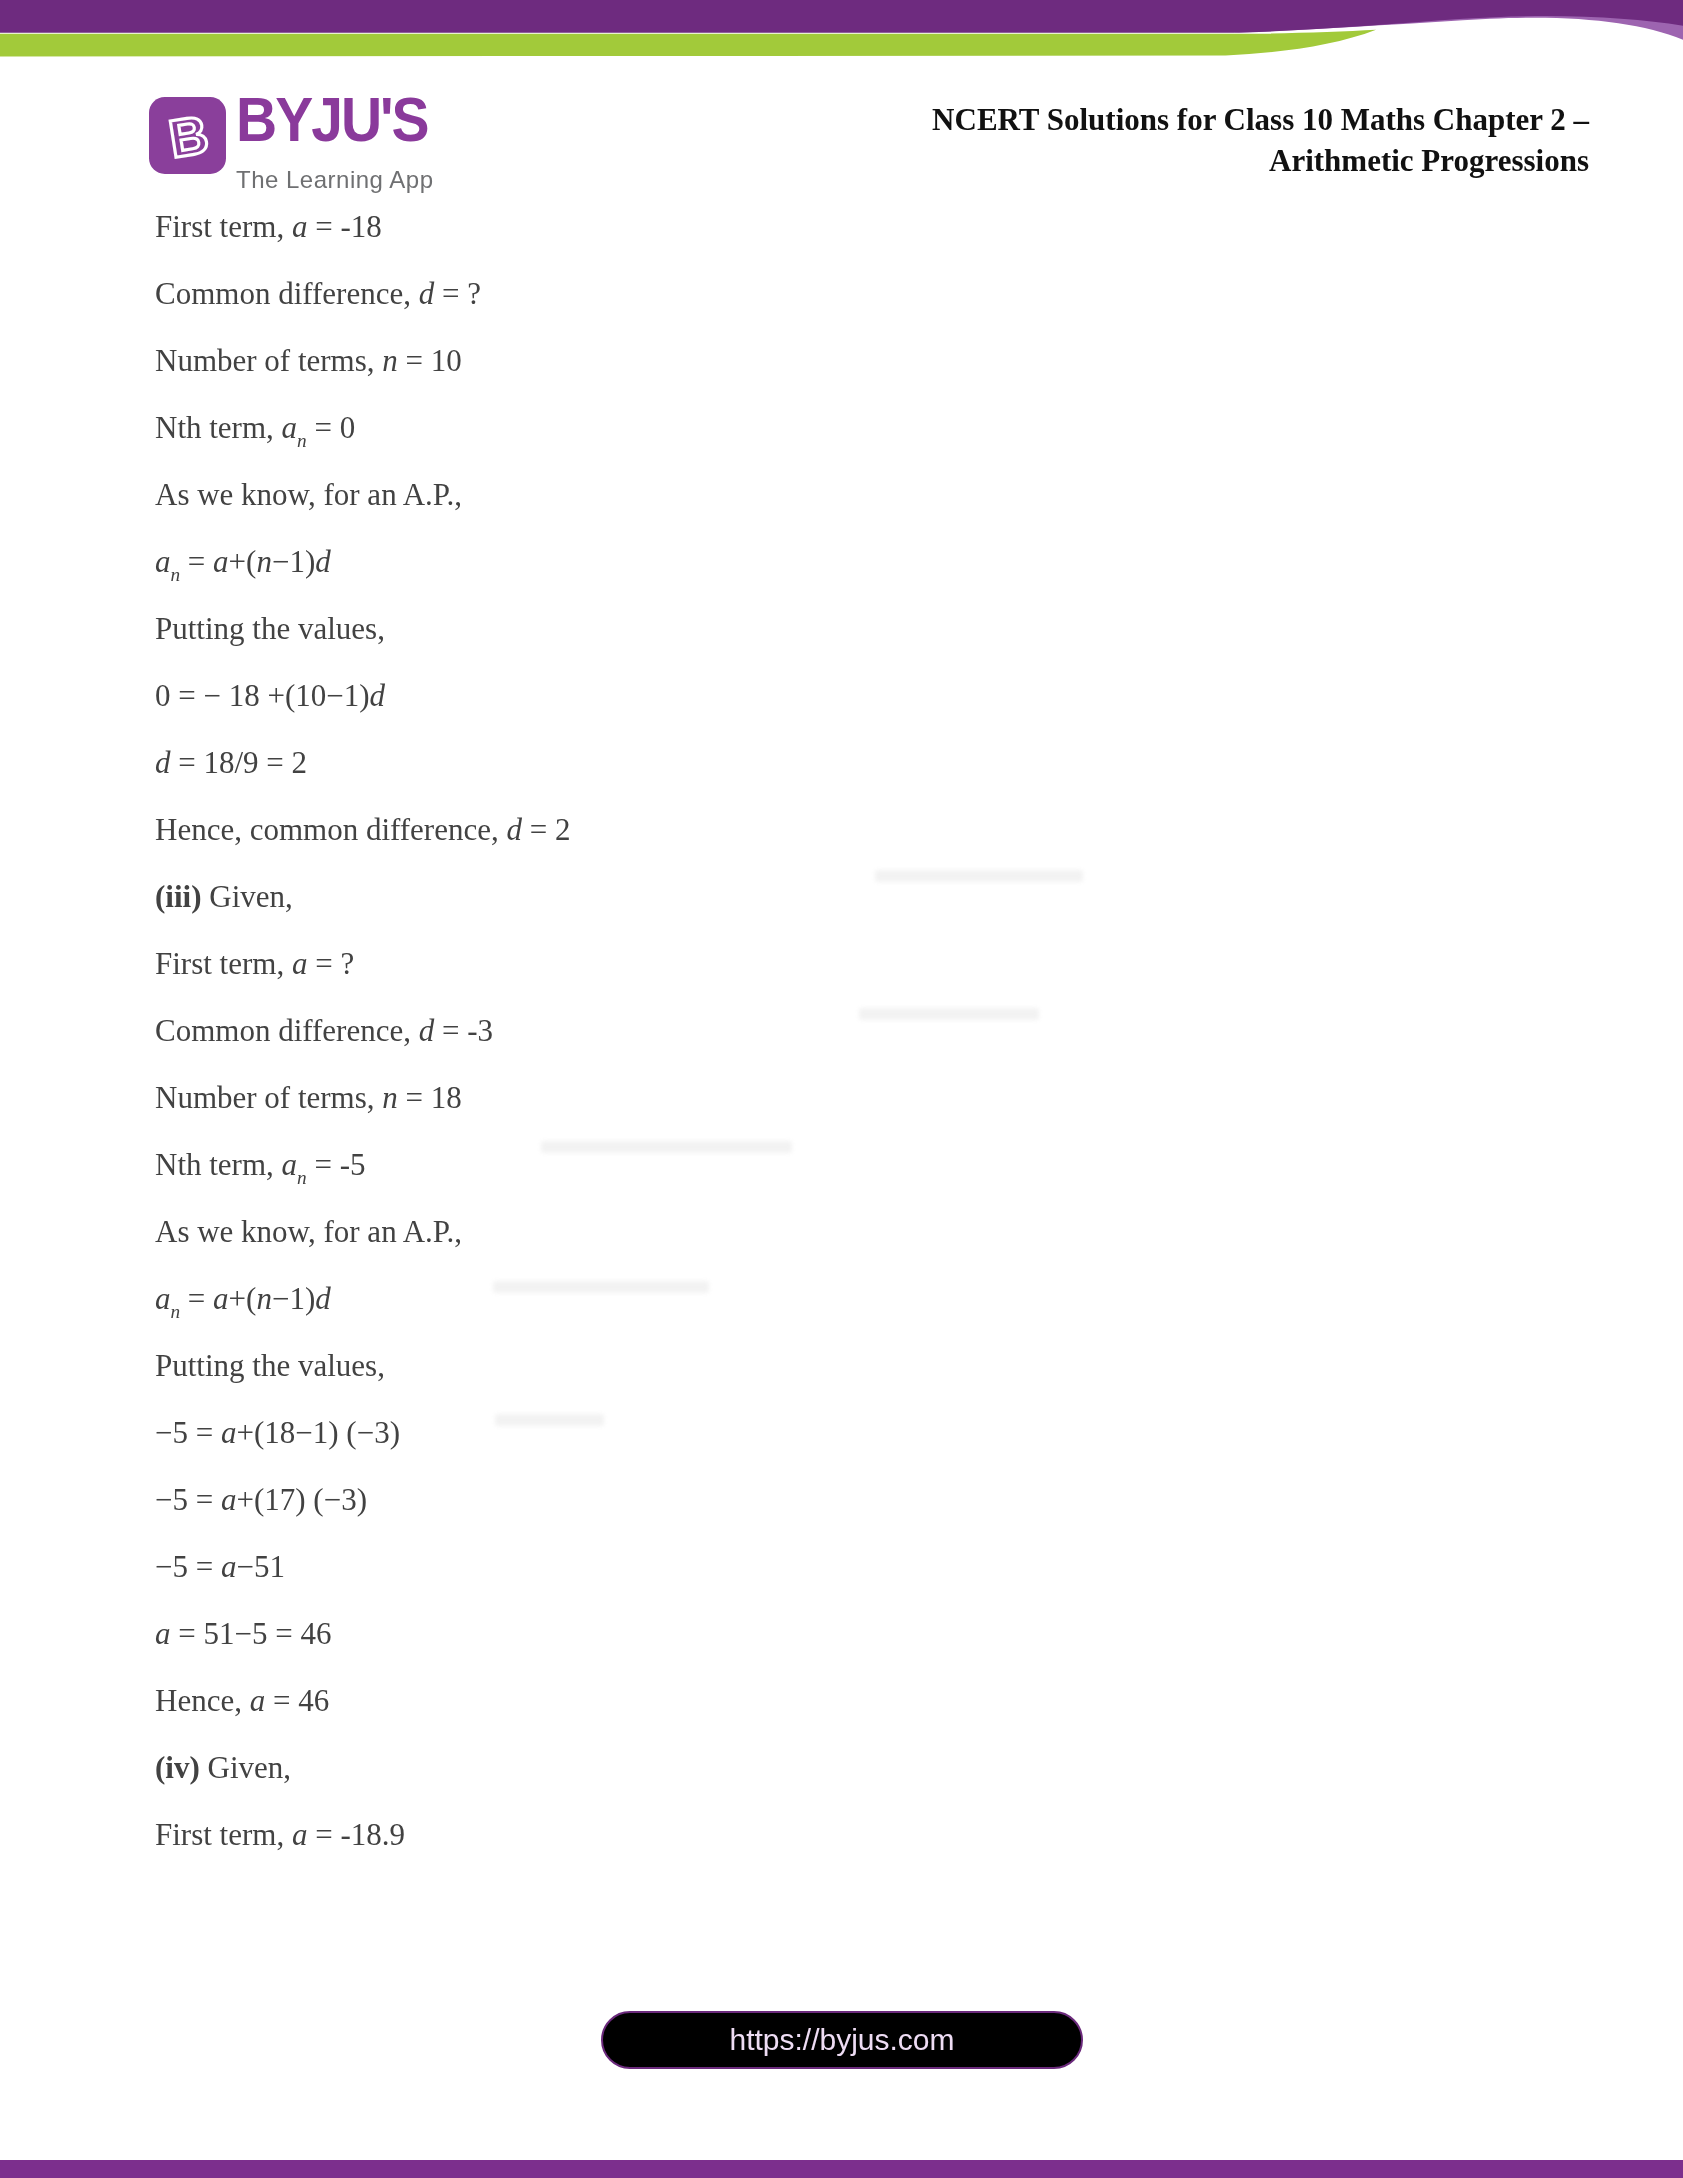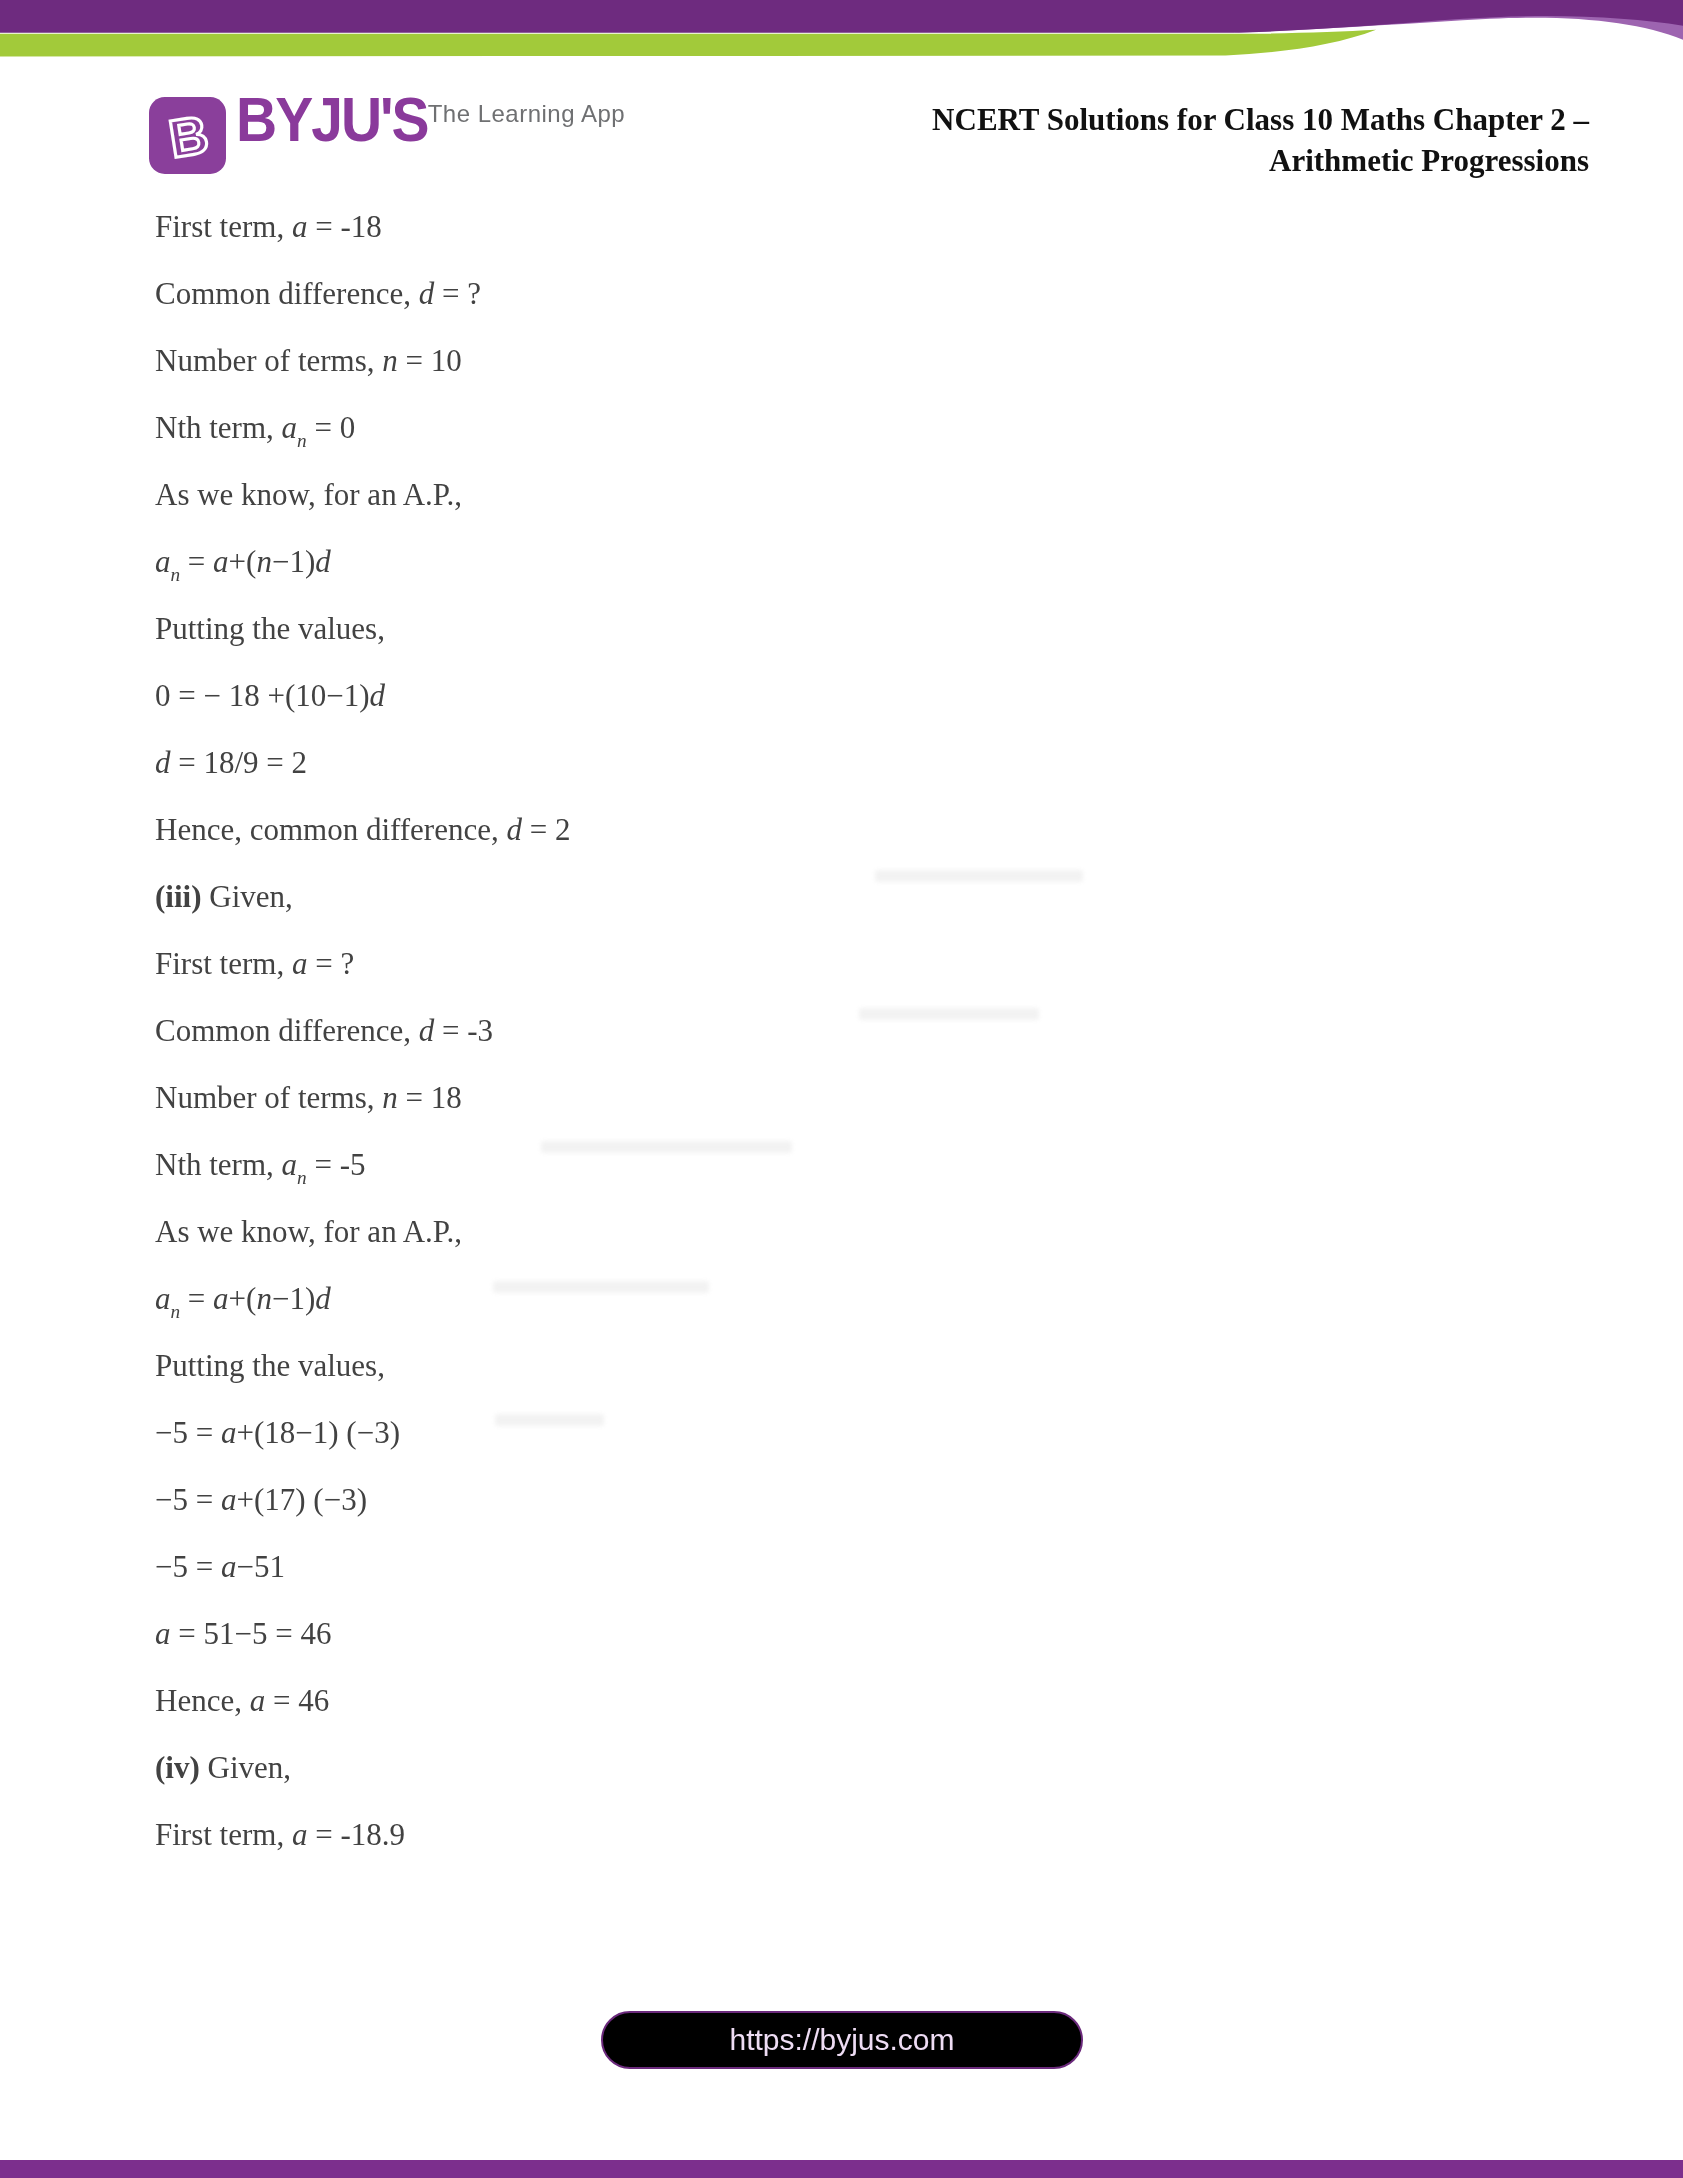--- a/index.html
+++ b/index.html
@@ -6,26 +6,26 @@
   body{width:1683px;height:2178px;position:relative;background:#ffffff;
        font-family:"Liberation Serif",serif;overflow:hidden;}
   .page{position:absolute;inset:0;}
 
   
   .header-art{position:absolute;left:0;top:0;width:1683px;height:119px;display:block;}
 
   
   .logo{position:absolute;left:149px;top:97px;display:flex;align-items:flex-start;}
   .logo-icon{width:77px;height:77px;display:block;}
-  .logo-text{margin-left:10px;display:flex;}
+  .logo-text{margin-left:10px;display:flex;flex-direction:column;}
   .brand{font-family:"Liberation Sans",sans-serif;font-weight:bold;font-size:57px;
          line-height:50px;letter-spacing:-2px;color:#8a3a9b;
          transform:scaleY(1.12);transform-origin:left bottom;}
   .tagline{font-family:"Liberation Sans",sans-serif;font-size:24px;color:#6f7072;
-           letter-spacing:0.5px;margin-top:3px;}
+           letter-spacing:0.5px;margin-top:19px;}
 
   
   .doc-title{position:absolute;top:99px;right:94px;text-align:right;
              font-weight:bold;font-size:31px;line-height:41px;color:#111111;}
 
   
   .content{position:absolute;left:155px;top:193px;width:1337px;
            font-size:31px;color:#424242;}
   .content p.tline{margin:0;line-height:67px;white-space:pre;}
   .content i{font-style:italic;}

